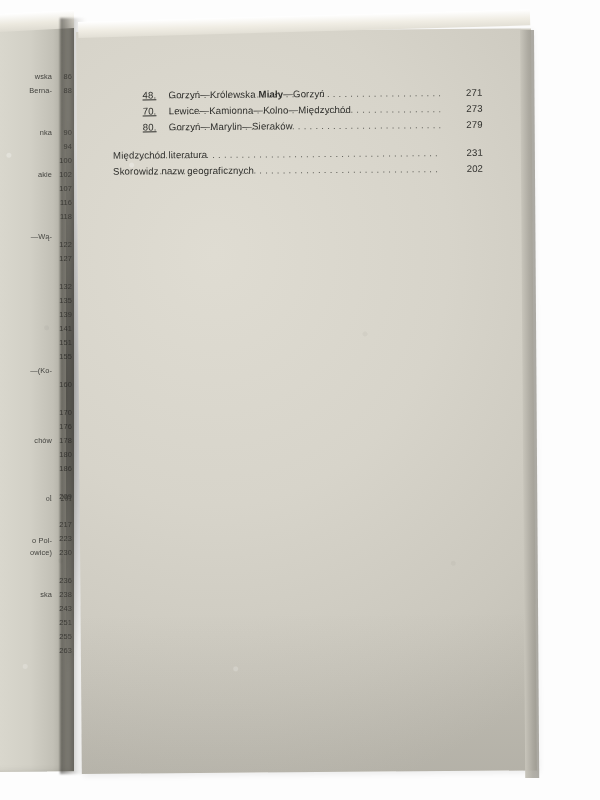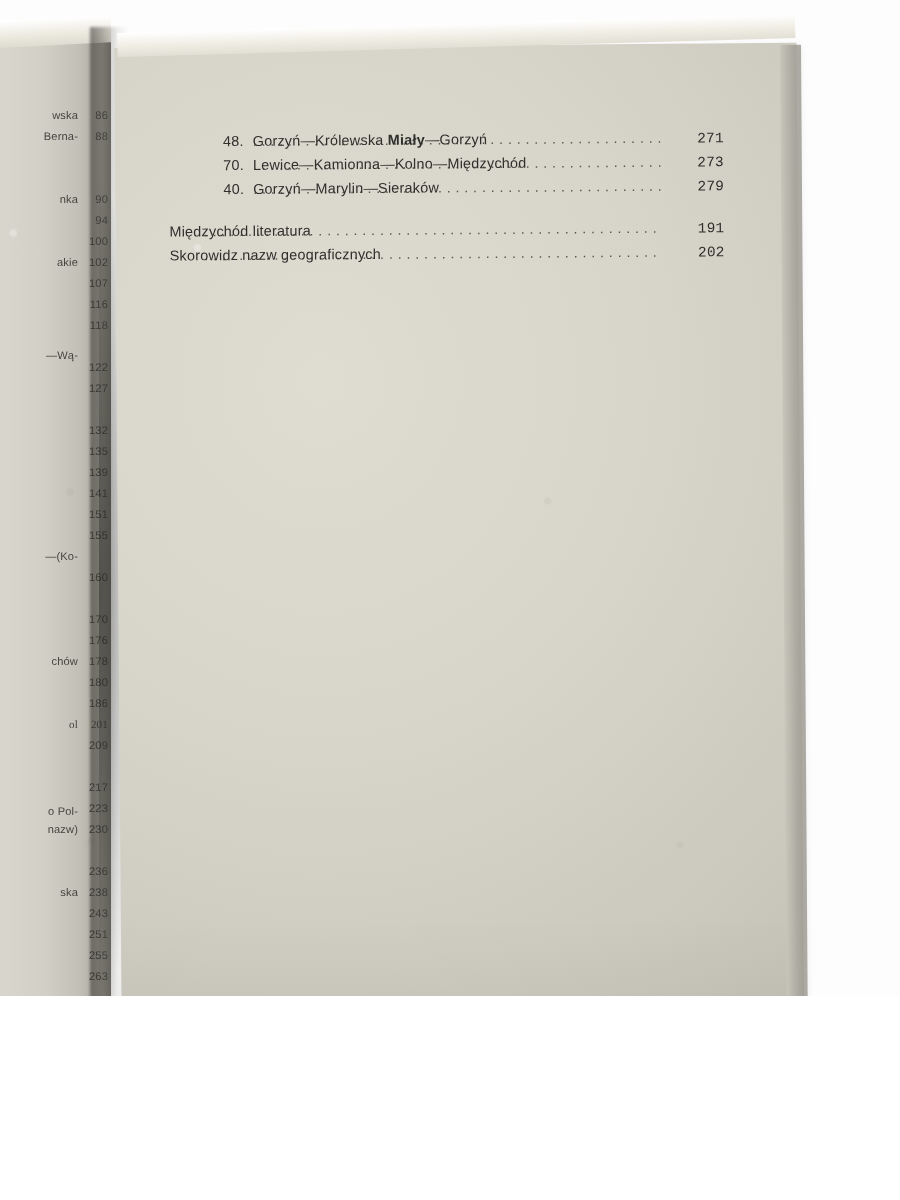--- a/index.html
+++ b/index.html
@@ -9,21 +9,21 @@
   }
   body {
     width: 600px;
     height: 800px;
     overflow: hidden;
     font-family: "Liberation Serif", serif;
   }
   #scene {
     position: relative;
     width: 600px;
-    height: 664px;
+    height: 800px;
     background: #22c55e;
     overflow: hidden;
   }
   
   .photo-bg {
     position: absolute;
     inset: 0;
     background: #fdfdfd;
   }
 
@@ -162,21 +162,22 @@
     height: 16px;
     font-size: 9.6px;
     letter-spacing: 0.15px;
     white-space: nowrap;
   }
   .toc-row .num {
     position: absolute;
     left: 0;
     top: 0;
     width: 20px;
-    text-align: right;
+    text-align: left;
+    text-decoration: underline;
   }
   .toc-row .title {
     position: absolute;
     left: 26px;
     top: 0;
   }
   .toc-row .dots {
     position: absolute;
     top: 0;
     left: 26px;
@@ -187,21 +188,20 @@
     letter-spacing: 3.2px;
     overflow: hidden;
     pointer-events: none;
   }
   .toc-row .page {
     position: absolute;
     right: 0;
     top: 0;
     width: 26px;
     text-align: right;
-    font-family: Liberation Mono, monospace;
   }
   .toc-block-2 {
     position: absolute;
     left: 36px;
     top: 118px;
     width: 370px;
     font-family: "Liberation Sans", sans-serif;
     color: #2f2f2c;
   }
   .toc-block-2 .toc-row .title { left: 0; }
@@ -294,38 +294,38 @@
       <div class="lrow" style="top: 436px;">
         <span class="ltxt">chów</span>
         <span class="lnum">178</span>
       </div>
       <div class="lrow" style="top: 450px;">
         <span class="lnum">180</span>
       </div>
       <div class="lrow" style="top: 464px;">
         <span class="lnum">186</span>
       </div>
-      <div class="lrow" style="top: 478px; font-family: Liberation Serif, serif;">
+      <div class="lrow" style="top: 494px; font-family: Liberation Serif, serif;">
         <span class="ltxt">ol</span>
         <span class="lnum">201</span>
       </div>
       <div class="lrow" style="top: 492px;">
         <span class="lnum">209</span>
       </div>
       <div class="lrow" style="top: 536px;">
         <span class="ltxt">o Pol-</span>
       </div>
       <div class="lrow" style="top: 520px;">
         <span class="lnum">217</span>
       </div>
       <div class="lrow" style="top: 534px;">
         <span class="lnum">223</span>
       </div>
       <div class="lrow" style="top: 548px;">
-        <span class="ltxt">nazw)</span>
+        <span class="ltxt">owice)</span>
         <span class="lnum">230</span>
       </div>
       <div class="lrow" style="top: 576px;">
         <span class="lnum">236</span>
       </div>
       <div class="lrow" style="top: 590px;">
         <span class="ltxt">ska</span>
         <span class="lnum">238</span>
       </div>
       <div class="lrow" style="top: 604px;">
@@ -357,30 +357,30 @@
           <span class="page">271</span>
         </div>
         <div class="toc-row">
           <span class="dots">....................................................</span>
           <span class="num">70.</span>
           <span class="title" style="background: linear-gradient(rgba(222, 219, 209, 0) 0%, rgba(222, 219, 209, 0) 100%);">Lewice—Kamionna—Kolno—Międzychód</span>
           <span class="page">273</span>
         </div>
         <div class="toc-row">
           <span class="dots">....................................................</span>
-          <span class="num">40.</span>
+          <span class="num">80.</span>
           <span class="title" style="background: linear-gradient(rgba(222, 219, 209, 0) 0%, rgba(222, 219, 209, 0) 100%);">Gorzyń—Marylin—Sieraków</span>
           <span class="page">279</span>
         </div>
       </div>
     <div class="toc-block-2" id="toc-backmatter">
         <div class="toc-row">
           <span class="dots">....................................................</span>
           <span class="title">Międzychód literatura</span>
-          <span class="page">191</span>
+          <span class="page">231</span>
         </div>
         <div class="toc-row">
           <span class="dots">....................................................</span>
           <span class="title">Skorowidz nazw geograficznych</span>
           <span class="page">202</span>
         </div>
       </div>
   </div>
   <div class="right-page-top"></div>
   <div class="right-page-edge"></div>

